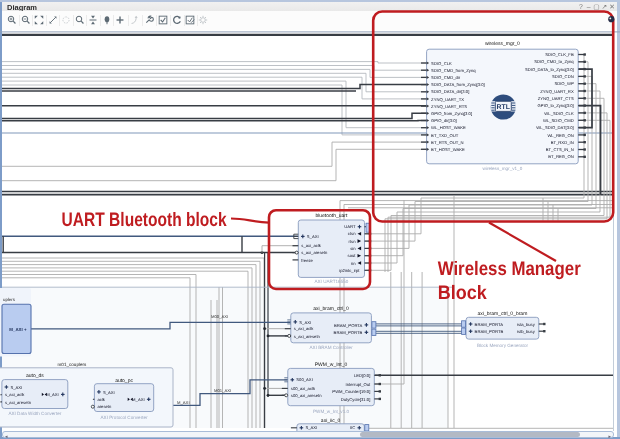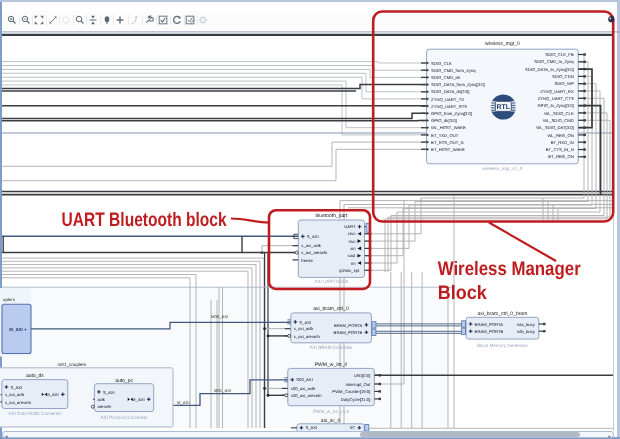--- a/index.html
+++ b/index.html
@@ -12,20 +12,24 @@
   #eL{position:absolute;left:0;top:0;width:2px;height:439px;background:#7d9cc8;}
   #eT{position:absolute;left:0;top:0;width:620px;height:2px;background:#b7c6de;}
   #eR{position:absolute;left:617px;top:0;width:3px;height:439px;background:#b7c6de;}
   #eB{position:absolute;left:0;top:437px;width:620px;height:2px;background:#7d9cc8;}
   #hsb{position:absolute;left:2px;top:430.5px;width:612px;height:7px;background:#f2f5f9;
        border:1px solid #a9bcd8;border-radius:3px;box-sizing:border-box;}
   #hsb .thumb{position:absolute;left:357px;top:0.5px;width:220px;height:5px;background:#b3b9c4;border-radius:2.5px;}
 </style></head>
 <body>
 <div id="win">
+  <div id="titlebar">
+      <span class="t">Diagram</span>
+      <span id="winctl"><span>?</span><span>–</span><span>▢</span><span>↗</span><span>✕</span></span>
+    </div>
   <div id="toolbar">
       <div style="position:absolute;left:5px;top:3.5px;">
         <svg width="10" height="10" viewBox="0 0 13 13" style="display:block">
           <circle cx="5.2" cy="5.2" r="3.6" fill="none" stroke="#5d6a74" stroke-width="1.3"></circle>
           <line x1="8" y1="8" x2="11" y2="11" stroke="#5d6a74" stroke-width="1.6"></line>
           <line x1="3.4" y1="5.2" x2="7" y2="5.2" stroke="#5d6a74" stroke-width="1"></line>
           <line x1="5.2" y1="3.4" x2="5.2" y2="7" stroke="#5d6a74" stroke-width="1"></line>
         </svg>
       </div>
 <div style="position:absolute;left:18.5px;top:3.5px;">

